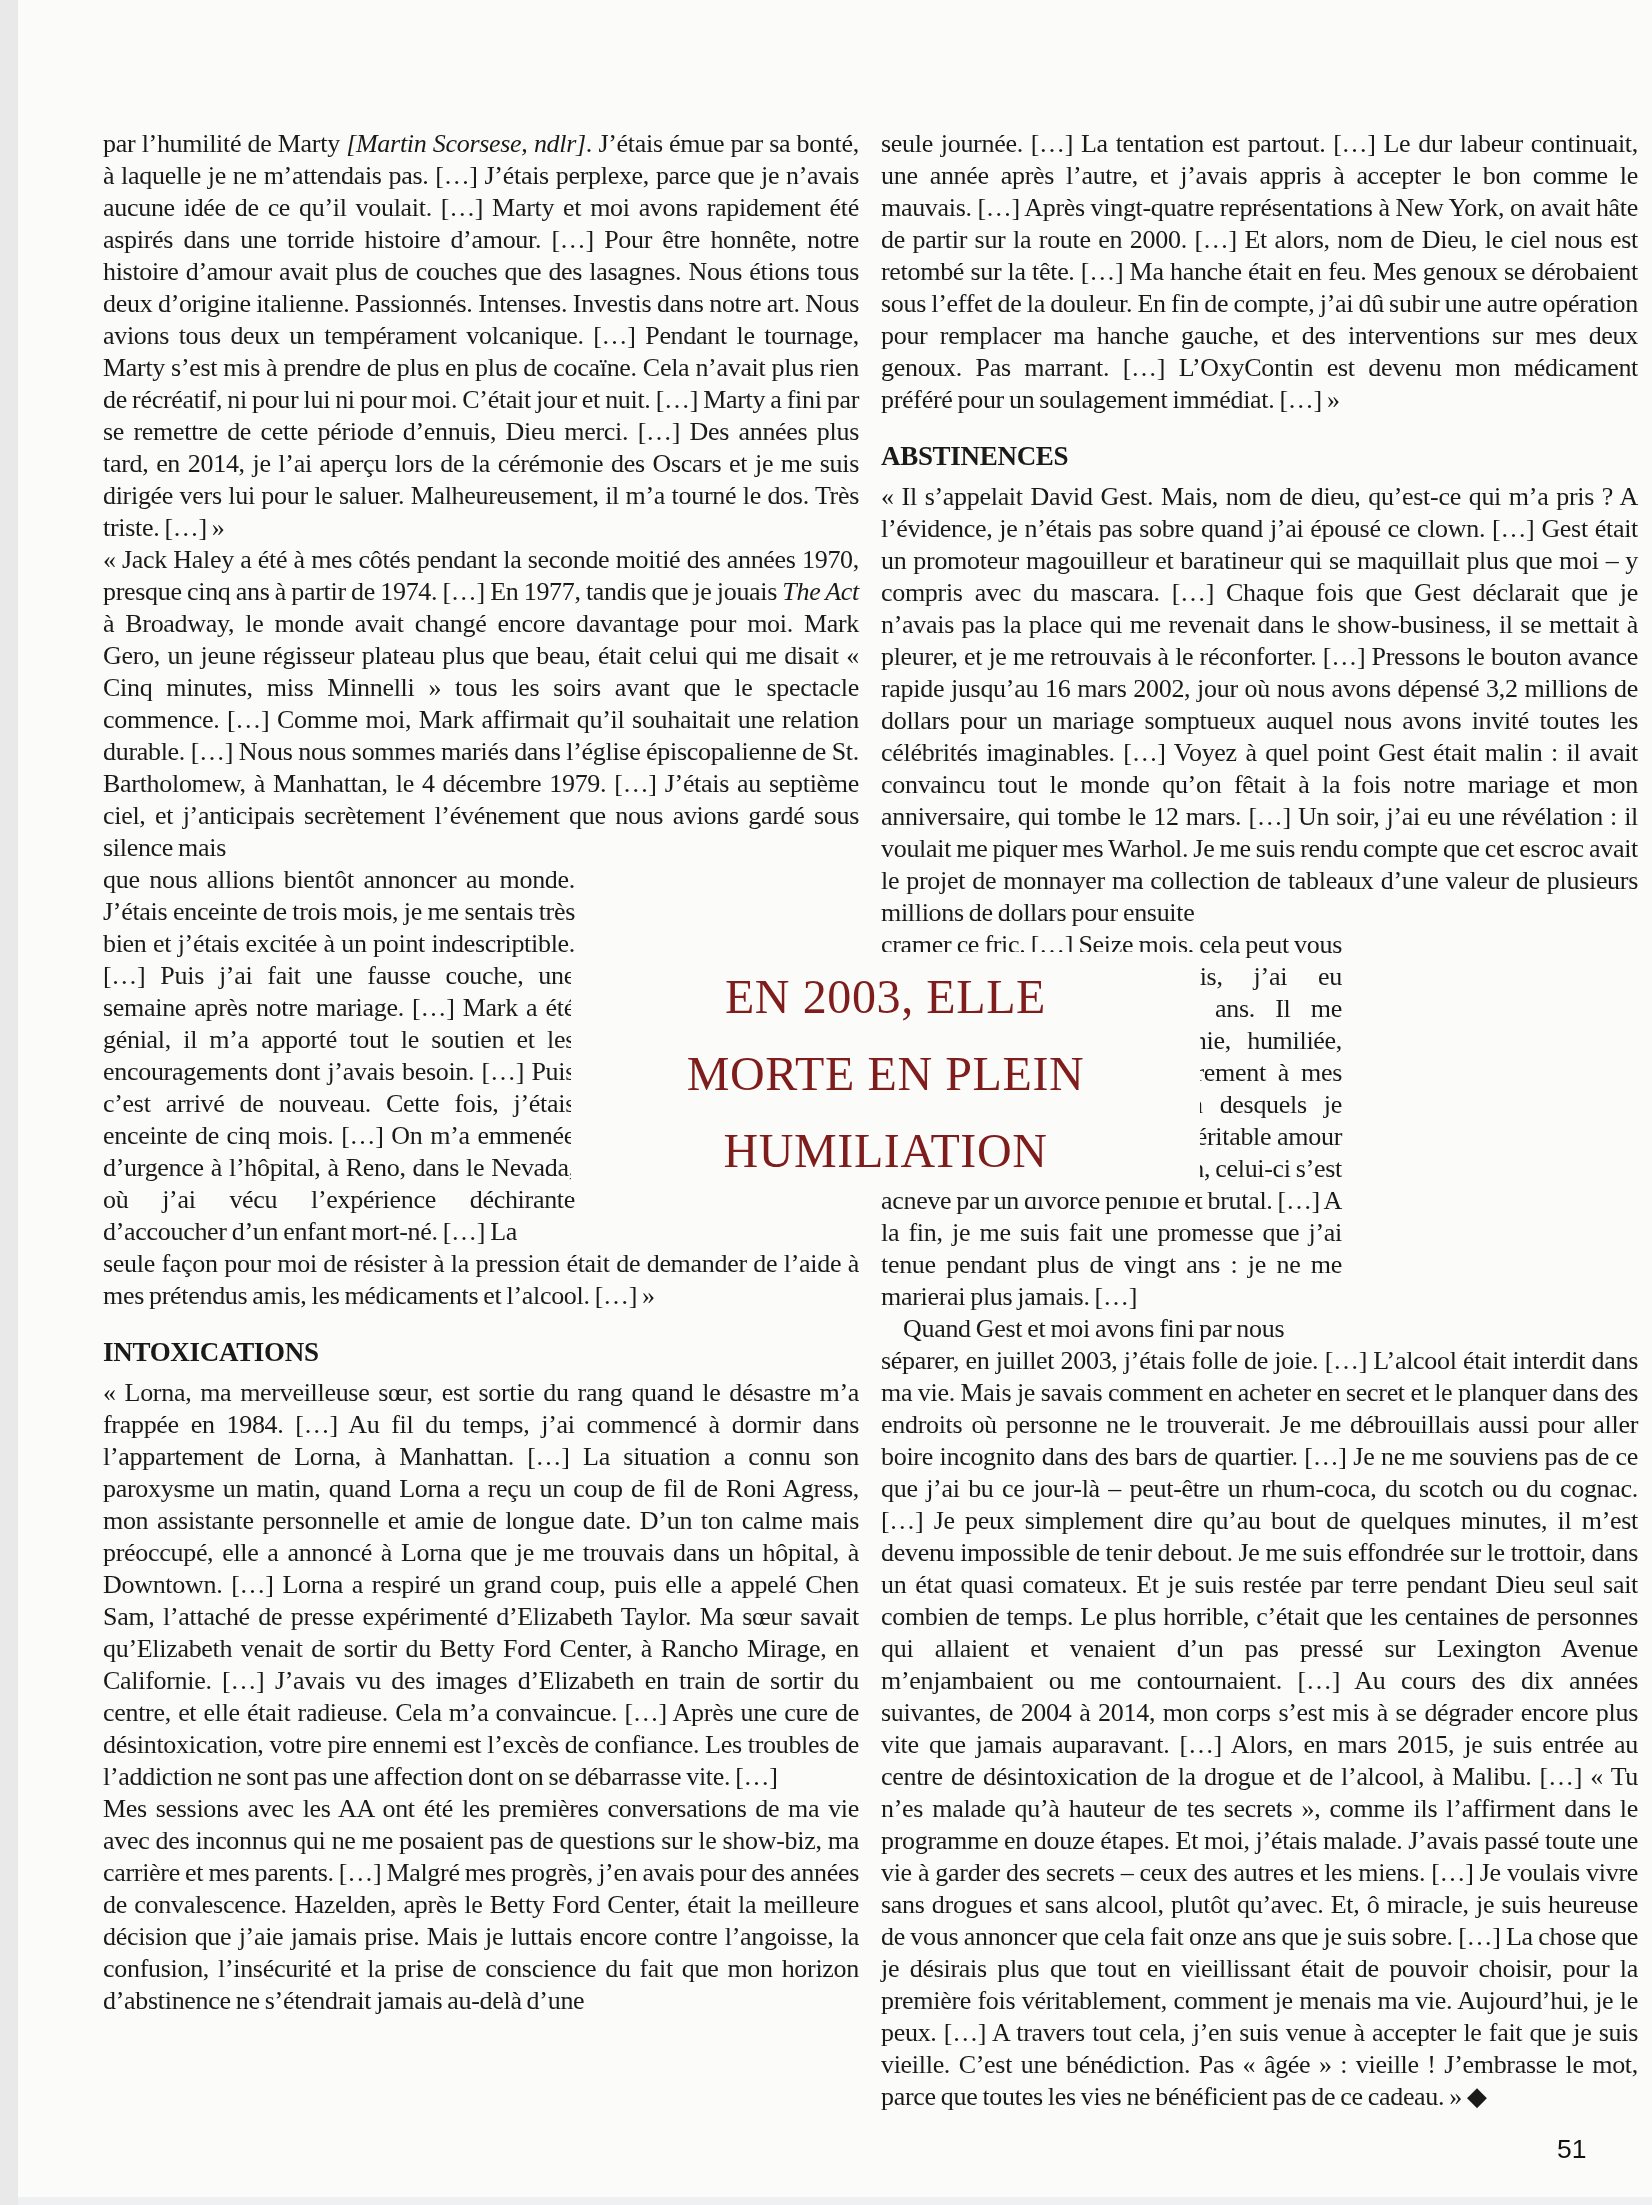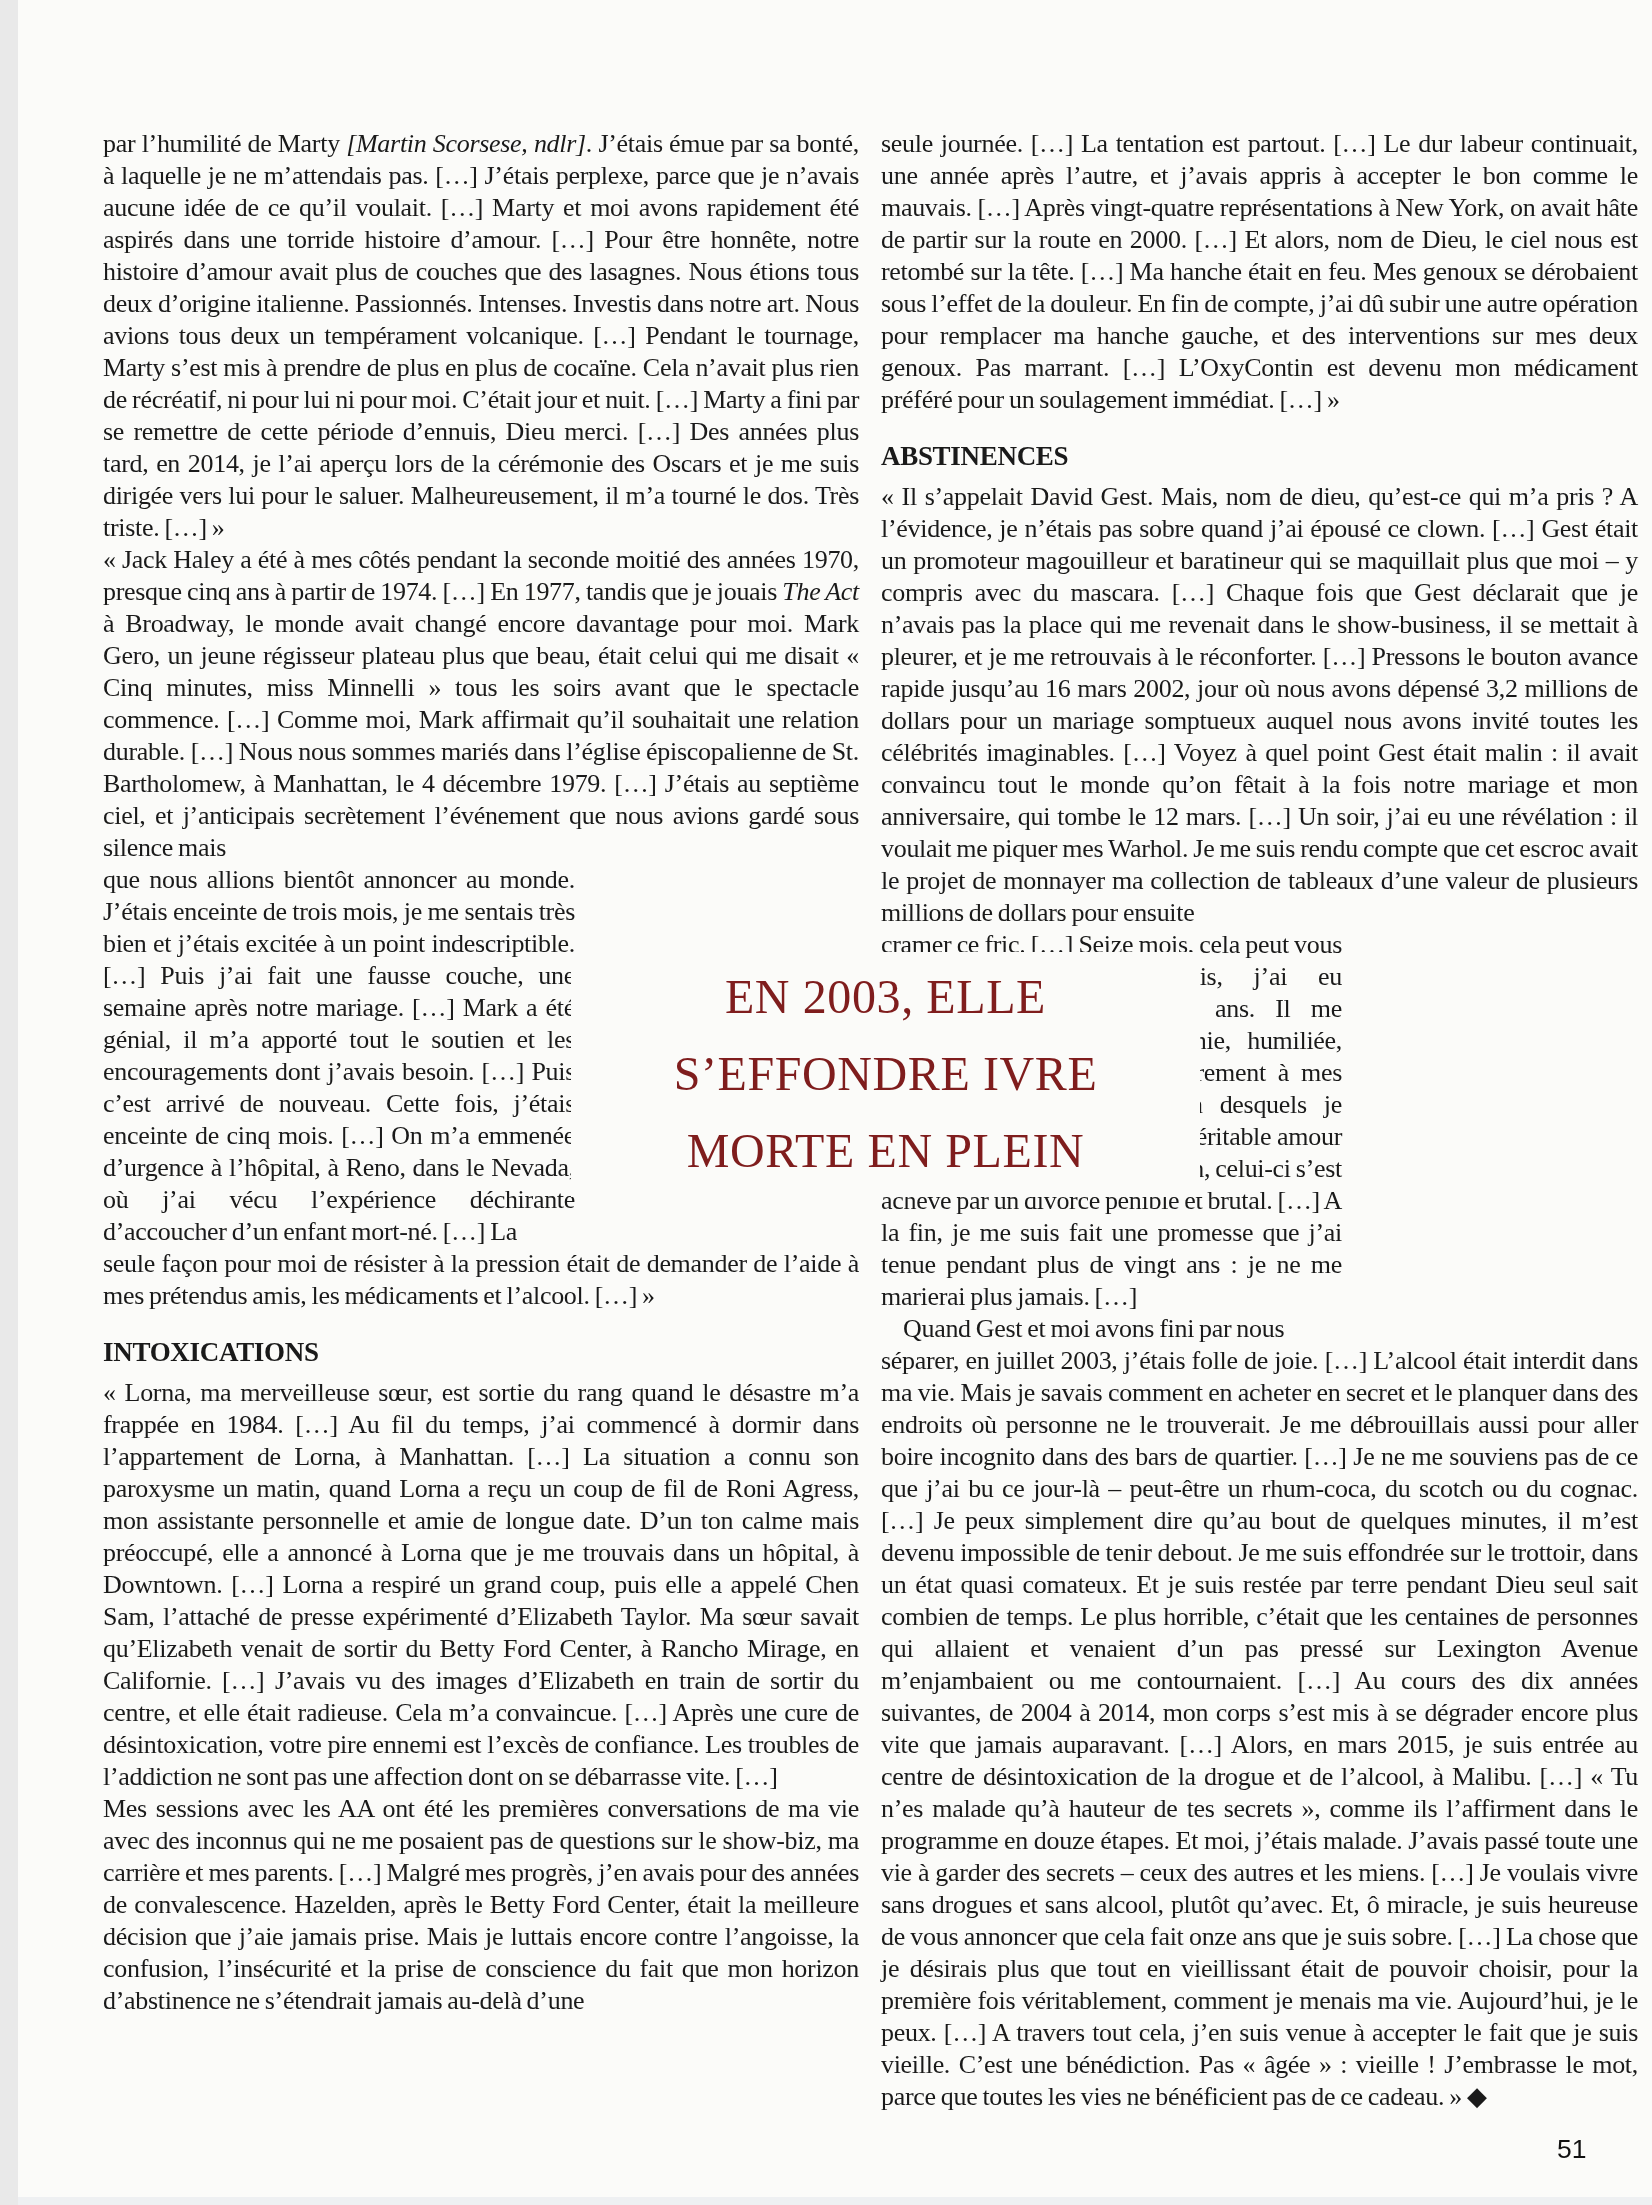--- a/index.html
+++ b/index.html
@@ -59,20 +59,20 @@
     <p>seule journée. […] La tentation est partout. […] Le dur labeur continuait, une année après l’autre, et j’avais appris à accepter le bon comme le mauvais. […] Après vingt-quatre représentations à New York, on avait hâte de partir sur la route en 2000. […] Et alors, nom de Dieu, le ciel nous est retombé sur la tête. […] Ma hanche était en feu. Mes genoux se dérobaient sous l’effet de la douleur. En fin de compte, j’ai dû subir une autre opération pour remplacer ma hanche gauche, et des interventions sur mes deux genoux. Pas marrant. […] L’OxyContin est devenu mon médicament préféré pour un soulagement immédiat. […] »</p>
     <div class="sec-header">ABSTINENCES</div>
     <p>« Il s’appelait David Gest. Mais, nom de dieu, qu’est-ce qui m’a pris ? A l’évidence, je n’étais pas sobre quand j’ai épousé ce clown. […] Gest était un promoteur magouilleur et baratineur qui se maquillait plus que moi – y compris avec du mascara. […] Chaque fois que Gest déclarait que je n’avais pas la place qui me revenait dans le show-business, il se mettait à pleurer, et je me retrouvais à le réconforter. […] Pressons le bouton avance rapide jusqu’au 16 mars 2002, jour où nous avons dépensé 3,2 millions de dollars pour un mariage somptueux auquel nous avons invité toutes les célébrités imaginables. […] Voyez à quel point Gest était malin : il avait convaincu tout le monde qu’on fêtait à la fois notre mariage et mon anniversaire, qui tombe le 12 mars. […] Un soir, j’ai eu une révélation : il voulait me piquer mes Warhol. Je me suis rendu compte que cet escroc avait le projet de monnayer ma collection de tableaux d’une valeur de plusieurs millions de dollars pour ensuite</p>
     <p class="narrow-right">cramer ce fric. […] Seize mois, cela peut vous sembler court. Mes chéris, j’ai eu l’impression de vivre seize ans. Il me dégoûtait. Je me sentais trahie, humiliée, dépouillée et blessée. Contrairement à mes précédents mariages, au sein desquels je ressentais pour mes époux un véritable amour qui a duré après notre séparation, celui-ci s’est achevé par un divorce pénible et brutal. […] A la fin, je me suis fait une promesse que j’ai tenue pendant plus de vingt ans : je ne me marierai plus jamais. […]</p>
     <p class="narrow-right indent">Quand Gest et moi avons fini par nous</p>
     <p>séparer, en juillet 2003, j’étais folle de joie. […] L’alcool était interdit dans ma vie. Mais je savais comment en acheter en secret et le planquer dans des endroits où personne ne le trouverait. Je me débrouillais aussi pour aller boire incognito dans des bars de quartier. […] Je ne me souviens pas de ce que j’ai bu ce jour-là – peut-être un rhum-coca, du scotch ou du cognac. […] Je peux simplement dire qu’au bout de quelques minutes, il m’est devenu impossible de tenir debout. Je me suis effondrée sur le trottoir, dans un état quasi comateux. Et je suis restée par terre pendant Dieu seul sait combien de temps. Le plus horrible, c’était que les centaines de personnes qui allaient et venaient d’un pas pressé sur Lexington Avenue m’enjambaient ou me contournaient. […] Au cours des dix années suivantes, de 2004 à 2014, mon corps s’est mis à se dégrader encore plus vite que jamais auparavant. […] Alors, en mars 2015, je suis entrée au centre de désintoxication de la drogue et de l’alcool, à Malibu. […] « Tu n’es malade qu’à hauteur de tes secrets », comme ils l’affirment dans le programme en douze étapes. Et moi, j’étais malade. J’avais passé toute une vie à garder des secrets – ceux des autres et les miens. […] Je voulais vivre sans drogues et sans alcool, plutôt qu’avec. Et, ô miracle, je suis heureuse de vous annoncer que cela fait onze ans que je suis sobre. […] La chose que je désirais plus que tout en vieillissant était de pouvoir choisir, pour la première fois véritablement, comment je menais ma vie. Aujourd’hui, je le peux. […] A travers tout cela, j’en suis venue à accepter le fait que je suis vieille. C’est une bénédiction. Pas « âgée » : vieille ! J’embrasse le mot, parce que toutes les vies ne bénéficient pas de ce cadeau. » ◆</p>
   </div>
 
   <div class="pullquote">
     <div class="pq-line">EN 2003, ELLE</div>
-    <div class="pq-line">S’EFFONDRE IVRE</div>
     <div class="pq-line">MORTE EN PLEIN</div>
+    <div class="pq-line">HUMILIATION</div>
   </div>
 
   <div class="pagenum">51</div>
   <div class="scan-edge"></div>
 </div>
 
 
 </body></html>

